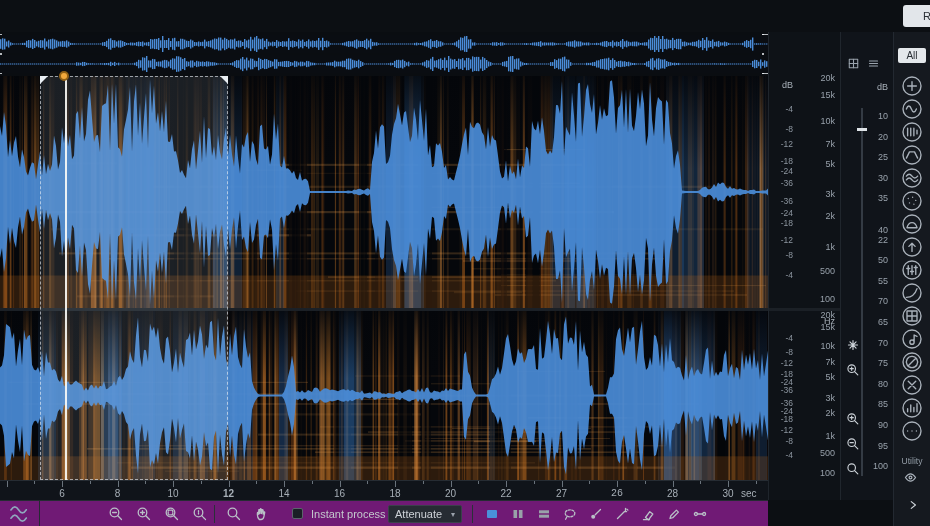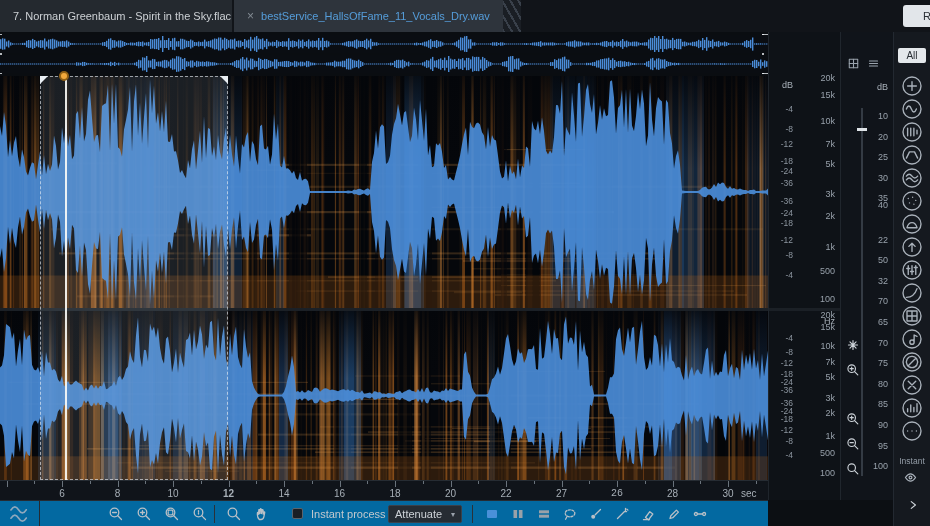--- a/index.html
+++ b/index.html
@@ -24,21 +24,21 @@
   #hndL{left:-1px;top:-1px;border-top:8px solid #e9eef3;border-right:8px solid transparent}
   #hndR{right:-1px;top:-1px;border-top:8px solid #e9eef3;border-left:8px solid transparent}
   #playhead{position:absolute;left:65px;top:0;width:2px;height:404px;background:rgba(252,252,248,0.9);z-index:7}
   #phknob{position:absolute;left:59px;top:-5px;width:10px;height:10px;border-radius:50%;background:#f2a93c;border:2px solid #8f5f14;z-index:8}
   
   #timeruler{position:absolute;left:0;top:480px;width:768px;height:20px;background:#10141a;border-top:1px solid #262c33}
   .tick{position:absolute;top:0;width:1px;background:#6a737c}
   .tnum{position:absolute;top:7px;width:26px;margin-left:-13px;text-align:center;font-size:10px;color:#a7afb7}
   #secl{position:absolute;left:741px;top:7px;font-size:10px;color:#a7afb7}
   
-  #toolbar{position:absolute;left:0;top:500px;width:768px;height:26px;background:#0369a1;border-top:1px solid #252b32}
+  #toolbar{position:absolute;left:0;top:500px;width:768px;height:26px;background:#701a75;border-top:1px solid #252b32}
   #cornertool{position:absolute;left:0;top:0;width:40px;height:26px;border-right:1px solid #252b32;display:flex;align-items:center;justify-content:center}
   .tbtn{position:absolute;top:5px;width:16px;height:16px}
   .tsep{position:absolute;top:4px;width:1px;height:18px;background:#2a3138}
   #chkbox{position:absolute;left:292px;top:7px;width:11px;height:11px;border:1px solid #5b636c;border-radius:2px;background:#1a1f25}
   #chklabel{position:absolute;left:311px;top:7px;font-size:11px;color:#c3c8cd}
   #dropdown{position:absolute;left:388px;top:4px;width:74px;height:18px;background:#262c33;border:1px solid #3a414b;border-radius:2px;font-size:11px;color:#ced3d8;display:flex;align-items:center;justify-content:space-between;padding:0 6px}
   #dropdown .chev{font-size:8px;color:#9aa2ab}
   
   #rulercol{position:absolute;left:768px;top:32px;width:72px;height:468px;background:#0e1217;border-left:1px solid #1f252c}
   #rulerdiv{position:absolute;left:0;top:276px;width:72px;height:3px;background:#1b2026}
@@ -55,30 +55,20 @@
   #allbtn{position:absolute;left:4px;top:16px;width:28px;height:15px;background:#e4e8eb;color:#272c32;font-size:10px;text-align:center;line-height:15px;border-radius:2px}
   .modbtn{position:absolute;left:8px;width:20px;height:20px}
   #utility{position:absolute;left:0;top:424px;width:36px;text-align:center;font-size:8.5px;color:#939ca6}
   #eyebtn{position:absolute;left:9px;top:438px;width:18px;height:16px}
   #expbtn{position:absolute;left:12px;top:466px;width:16px;height:16px}
 </style>
 </head>
 <body>
 
 <div id="app">
-  <div id="tabbar">
-    <div class="tab tab1">
-      <span>7. Norman Greenbaum - Spirit in the Sky.flac</span>
-    </div>
-    <div class="tab tab2">
-      <span class="x">×</span>
-      <span>bestService_HallsOfFame_11_Vocals_Dry.wav</span>
-    </div>
-    <div id="hatch"></div>
-  </div>
   <div id="recbtn">Re</div>
 
   <div id="minimap">
     <div class="mbr" style="left:0;top:2px;width:2px;height:40px"></div>
     <div class="mbr" style="left:762px;top:2px;width:2px;height:40px"></div>
     <div class="mbr" style="left:762px;top:2px;width:8px;height:2px"></div>
     <div class="mbr" style="left:762px;top:40px;width:8px;height:2px"></div>
     <div class="mbr" style="left:527px;top:3px;width:1px;height:17px"></div>
   <svg width="768" height="18" style="position:absolute;left:0;top:3px">
         <rect x="0" y="0" width="768" height="18" fill="#0a0d12"></rect>
@@ -1713,24 +1703,24 @@
 
   <div id="colorscale">
     <div class="hdr" style="left:0;top:50px;width:47px;text-align:right">dB</div>
     <div id="cstrack"></div>
     <div id="cshandle"></div>
   <div class="cnum" style="top: 80px;">10</div>
       <div class="cnum" style="top: 100.6px;">20</div>
       <div class="cnum" style="top: 121.2px;">25</div>
       <div class="cnum" style="top: 141.8px;">30</div>
       <div class="cnum" style="top: 162.4px;">35</div>
-      <div class="cnum" style="top: 169px;">40</div>
+      <div class="cnum" style="top: 194px;">40</div>
       <div class="cnum" style="top: 203.6px;">22</div>
       <div class="cnum" style="top: 224.2px;">50</div>
-      <div class="cnum" style="top: 244.8px;">32</div>
+      <div class="cnum" style="top: 244.8px;">55</div>
       <div class="cnum" style="top: 265.4px;">70</div>
       <div class="cnum" style="top: 286px; text-align: right;">65</div>
       <div class="cnum" style="top: 306.6px;">70</div>
       <div class="cnum" style="top: 327.2px;">75</div>
       <div class="cnum" style="top: 347.8px;">80</div>
       <div class="cnum" style="top: 368.4px;">85</div>
       <div class="cnum" style="top: 389px;">90</div>
       <div class="cnum" style="top: 409.6px;">95</div>
       <div class="cnum" style="top: 430.2px;">100</div>
       <div class="tbtn" style="left: 6px; top: 24px;"><svg width="13" height="13" viewBox="0 0 16 16" fill="none" stroke="#9aa3ad" stroke-width="1.3" stroke-linecap="round" stroke-linejoin="round">
@@ -1756,21 +1746,21 @@
           <path d="M9.8 9.8L13.5 13.5M4.6 6.5h3.8"></path>
         </svg></div>
       <div class="tbtn" style="left: 5px; top: 430px;"><svg width="14" height="14" viewBox="0 0 16 16" fill="none" stroke="#cdd3d9" stroke-width="1.3" stroke-linecap="round" stroke-linejoin="round">
           <circle cx="6.5" cy="6.5" r="4.3"></circle>
           <path d="M9.8 9.8L13.5 13.5"></path>
         </svg></div>
     </div>
 
   <div id="sidebar">
     <div id="allbtn">All</div>
-    <div id="utility">Instant</div>
+    <div id="utility">Utility</div>
     <div id="eyebtn"><svg width="15" height="15" viewBox="0 0 16 16" fill="none" stroke="#a9b1ba" stroke-width="1.3" stroke-linecap="round" stroke-linejoin="round">
           <path d="M2.6 8c3.6-5.3 7.2-5.3 10.8 0c-3.6 5.3-7.2 5.3-10.8 0z"></path>
           <circle cx="8" cy="8" r="1.5"></circle>
         </svg></div>
     <div id="expbtn"><svg width="14" height="14" viewBox="0 0 16 16" fill="none" stroke="#cfd5da" stroke-width="1.3" stroke-linecap="round" stroke-linejoin="round">
           <path d="M6 4.2l4.8 3.8L6 11.8"></path>
         </svg></div>
   <div class="modbtn" style="top: 44px;"><svg width="20" height="20" viewBox="0 0 16 16" fill="none" stroke="#a9b1ba" stroke-width="1.1" stroke-linecap="round" stroke-linejoin="round">
           <circle cx="8" cy="8" r="7.2"></circle>
           <path d="M8 4.5v7M4.5 8h7"></path>

